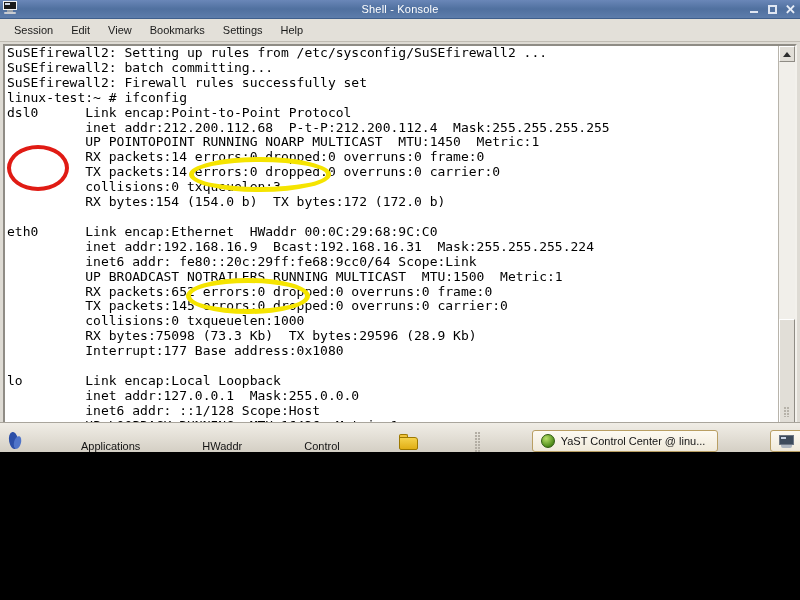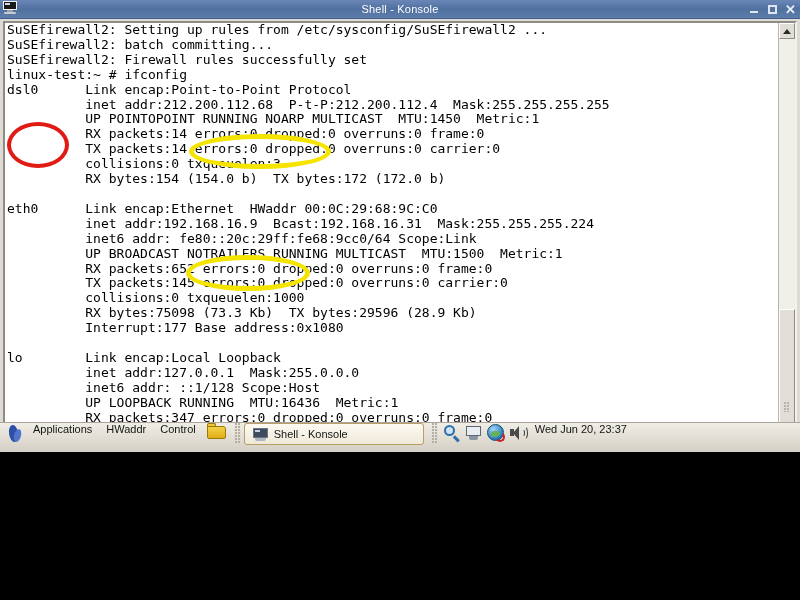--- a/index.html
+++ b/index.html
@@ -359,23 +359,24 @@
   
   #taskbar {
     position: absolute;
     left: 0; bottom: 0;
     width: 800px;
     height: 30px;
     background: linear-gradient(to bottom, #f0ede6 0%, #e3dfd6 48%, #d4cfc4 100%);
     border-top: 1px solid #a9a59c;
     box-sizing: border-box;
     display: flex;
-    align-items: flex-start;
+    align-items: flex-end;
     font-size: 11px;
     color: #141414;
+    gap: 48px;
   }
   #gecko-icon {
     width: 22px; height: 22px;
     margin-left: 4px;
     position: relative;
     flex: 0 0 auto;
   }
   .gecko-shape {
     position: absolute;
     left: 5px; top: 2px;
@@ -592,20 +593,28 @@
         </div>
       </div>
       <div id="titlebar-title">Shell - Konsole</div>
       <div id="titlebar-buttons">
         <div class="tb-btn tb-min"></div>
         <div class="tb-btn tb-max"></div>
         <div class="tb-btn tb-close">✕</div>
       </div>
     </div>
 
+    <div id="menubar">
+      <div class="menu-item">Session</div>
+      <div class="menu-item">Edit</div>
+      <div class="menu-item">View</div>
+      <div class="menu-item">Bookmarks</div>
+      <div class="menu-item">Settings</div>
+      <div class="menu-item">Help</div>
+    </div>
 
     <div id="terminal-region">
       <div id="terminal-frame">
         <div id="terminal">
           <pre id="terminal-text">SuSEfirewall2: Setting up rules from /etc/sysconfig/SuSEfirewall2 ...
 SuSEfirewall2: batch committing...
 SuSEfirewall2: Firewall rules successfully set
 linux-test:~ # ifconfig
 dsl0      Link encap:Point-to-Point Protocol
           inet addr:212.200.112.68  P-t-P:212.200.112.4  Mask:255.255.255.255
@@ -691,20 +700,24 @@
     <div class="tb-menu">HWaddr</div>
     <div class="tb-menu">Control</div>
 
     <div id="desktop-folder-icon">
       <div class="folder-tab-shape"></div>
       <div class="folder-shape"></div>
     </div>
 
     <div class="grip"></div>
 
+    <div class="task-button" id="task-yast">
+      <span class="yast-icon"></span>
+      <span>YaST Control Center @ linu...</span>
+    </div>
 
     <div class="task-button" id="task-shell">
       <span class="konsole-icon">
         <span class="k-screen"></span>
           <span class="k-base"></span>
       </span>
       <span>Shell - Konsole</span>
     </div>
 
     <div class="grip"></div>

